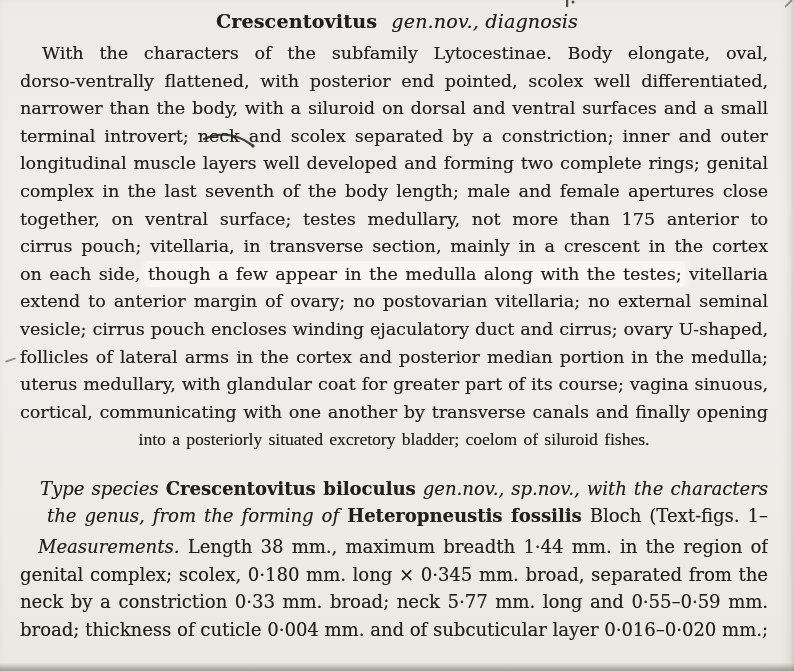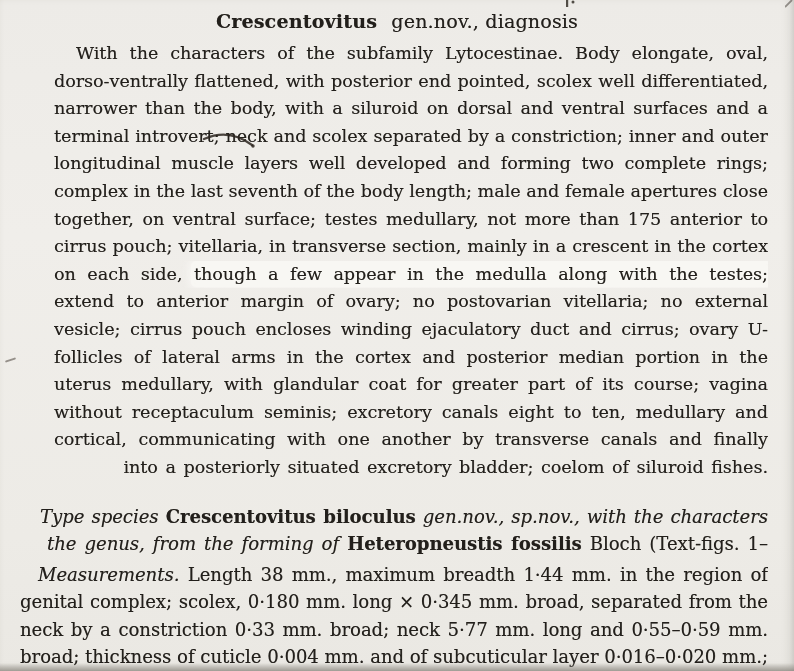--- a/index.html
+++ b/index.html
@@ -14,36 +14,36 @@
   }
   .title{
     margin:9px 0 0 0;
     text-align:center;
     font-size:19px;
     line-height:24px;
     letter-spacing:.2px;
     text-shadow:.2px .2px 0 rgba(30,25,20,.55);
   }
   .title .b{font-weight:bold;}
-  .title .i{margin-left:8px;}
+  .title .i{font-style:italic;margin-left:8px;}
   .doc{padding:0 26px 0 20px;}
   .para{text-shadow:.2px .2px 0 rgba(30,25,20,.5);}
-  .para-1{margin-top:7px;font-size:17.5px;margin-left:34px;}
+  .para-1{margin-top:7px;font-size:17.5px;}
   .para-1 .line{line-height:27.6px;height:27.6px;}
   .para-2{margin-top:21px;font-size:18px;font-style:normal;}
   .para-2 .line{line-height:27.5px;height:27.5px;}
   .para-3{margin-top:3px;font-size:18px;}
   .para-3 .line{line-height:27.6px;height:27.6px;}
   .line{
     text-align:justify;
     text-align-last:justify;
     overflow:hidden;
     white-space:normal;
   }
-  .line.no-j{text-align:right;text-align-last:auto;word-spacing:2px;}
+  .line.no-j{text-align:center;text-align-last:auto;word-spacing:2px;font-family:Liberation Serif, serif;}
   .seg.b{font-weight:bold;}
   .seg.i{font-style:italic;}
   .seg.pen-u{border-bottom:3px solid rgba(43,37,30,.88);padding-bottom:10px;}
   .seg.pen-uf{border-bottom:2px solid rgba(70,60,50,.42);padding-bottom:18px;}
   .seg.hl{background:#f8f7f3;box-shadow:0 0 0 3px #f8f7f3, 0 0 8px 5px rgba(250,249,246,.8);border-radius:2px;}
   .mark{position:absolute;pointer-events:none;}
   .band{
     position:absolute;left:0;bottom:0;width:100%;height:8px;
     background:linear-gradient(180deg, rgba(170,166,158,0) 0%, rgba(150,146,138,.45) 55%, rgba(120,116,108,.55) 100%);
   }
@@ -62,21 +62,20 @@
         <div class="line"><span class="seg">terminal introvert; neck and scolex separated by a constriction; </span><span class="seg pen-u">inner and outer</span></div>
         <div class="line"><span class="seg pen-u">longitudinal muscle layers well developed</span><span class="seg"> and forming two complete rings; genital</span></div>
         <div class="line"><span class="seg">complex in the last seventh of the body length; male and female apertures close</span></div>
         <div class="line"><span class="seg">together, on ventral surface; </span><span class="seg pen-u">testes medullary,</span><span class="seg"> not more than 175 anterior to</span></div>
         <div class="line"><span class="seg">cirrus pouch; vitellaria, in transverse section, mainly in a crescent in the cortex</span></div>
         <div class="line"><span class="seg">on each side, </span><span class="seg hl">though a few appear in the medulla along with the testes;</span><span class="seg"> vitellaria</span></div>
         <div class="line"><span class="seg">extend to anterior margin of ovary; no postovarian vitellaria; no external seminal</span></div>
         <div class="line"><span class="seg">vesicle; cirrus pouch encloses winding ejaculatory duct and cirrus; </span><span class="seg pen-uf">ovary U-shaped,</span></div>
         <div class="line"><span class="seg">follicles of lateral arms in the cortex and posterior median portion in the medulla;</span></div>
         <div class="line"><span class="seg">uterus medullary, with glandular coat for greater part of its course; </span><span class="seg pen-u">vagina sinuous,</span></div>
-        <div class="line"><span class="seg pen-u">without receptaculum seminis</span><span class="seg">; excretory canals eight to ten, medullary and</span></div>
         <div class="line"><span class="seg">cortical, communicating with one another by transverse canals and finally opening</span></div>
         <div class="line no-j"><span class="seg">into a posteriorly situated excretory bladder; coelom of siluroid fishes.</span></div>
       </div>
       <div class="para para-2">
         <div class="line" style="text-indent: 20px;"><span class="seg i">Type species </span><span class="seg b">Crescentovitus biloculus</span><span class="seg i"> gen.nov., sp.nov., with the characters of</span></div>
         <div class="line" style="text-indent: 27px;"><span class="seg i">the genus, from the forming of </span><span class="seg b">Heteropneustis fossilis</span><span class="seg"> Bloch (Text-figs. 1–8).</span></div>
       </div>
       <div class="para para-3">
         <div class="line" style="text-indent: 18px;"><span class="seg i">Measurements.</span><span class="seg"> Length 38 mm., maximum breadth 1·44 mm. in the region of the</span></div>
         <div class="line"><span class="seg">genital complex; scolex, 0·180 mm. long × 0·345 mm. broad, separated from the</span></div>

